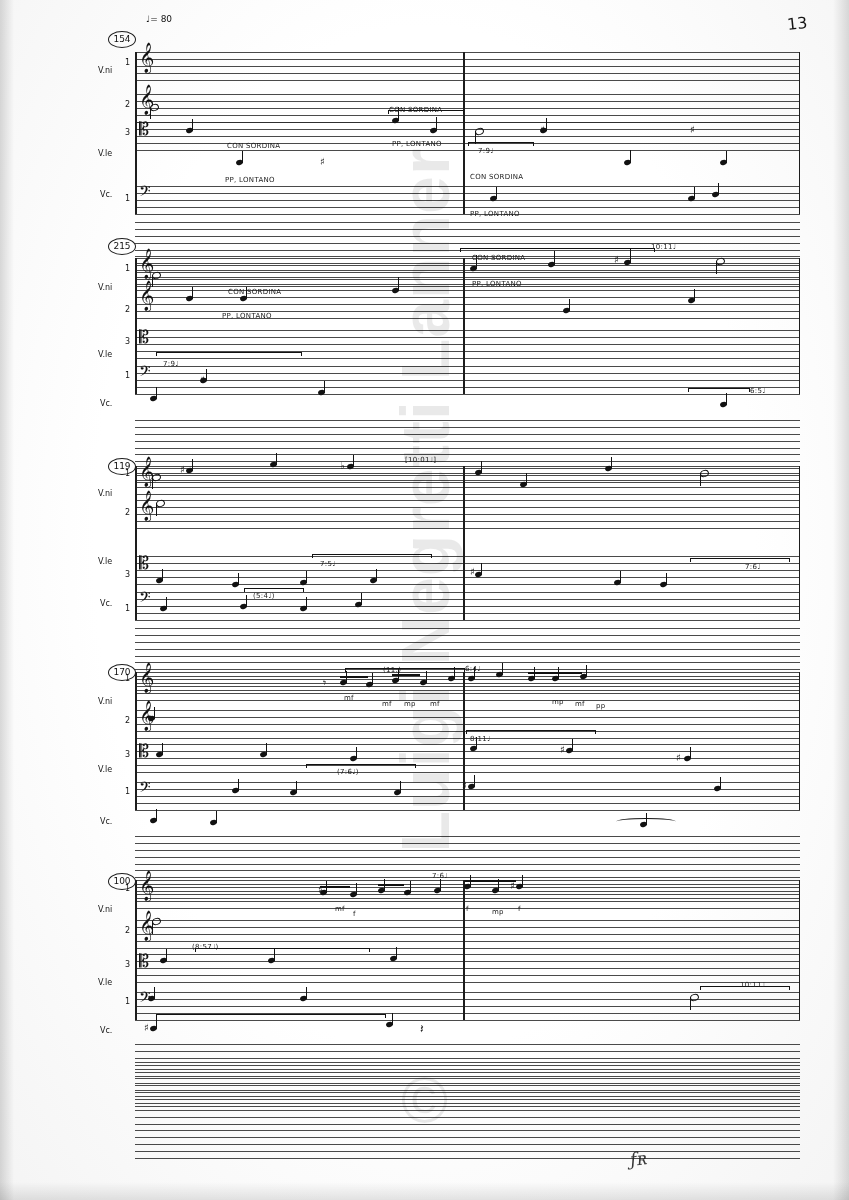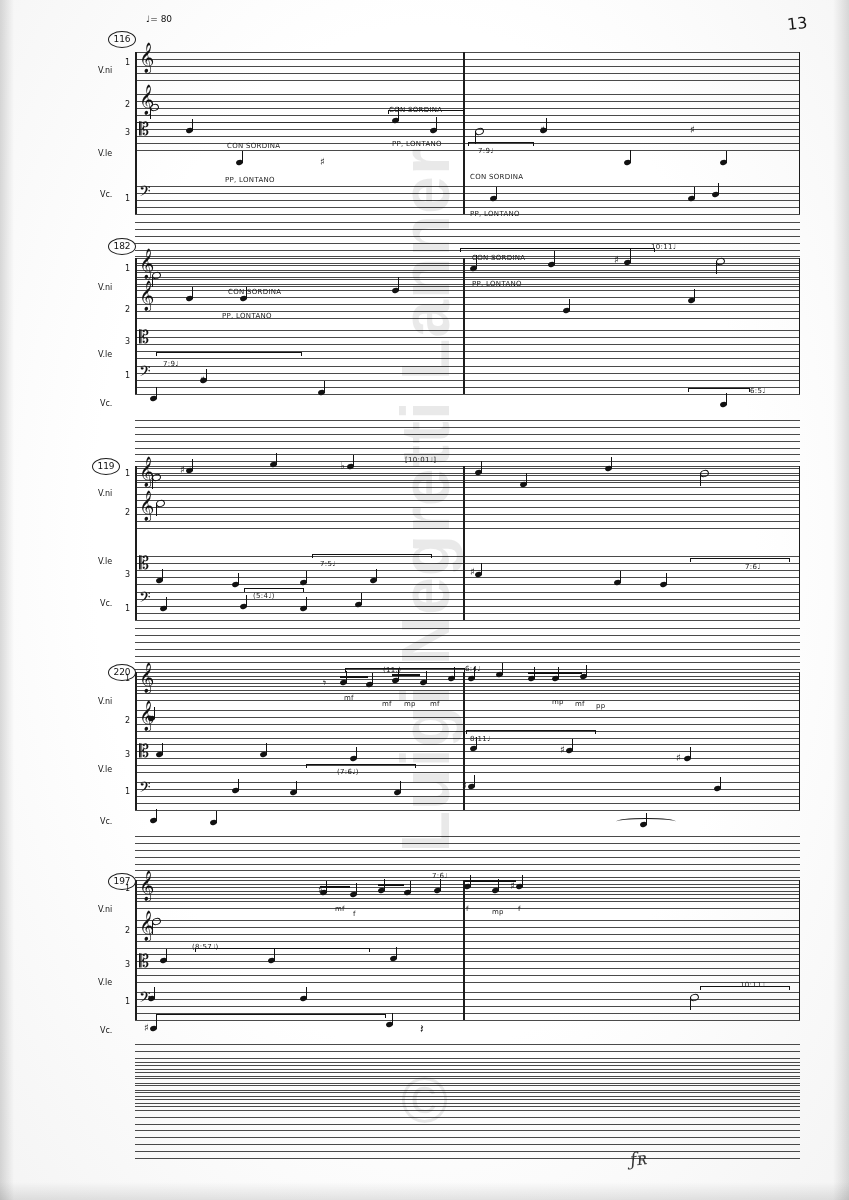--- a/index.html
+++ b/index.html
@@ -216,73 +216,73 @@
 
 <div id="page">
 
   <div id="paper-tone"></div>
 
   <div id="page-number">13</div>
 
   <div class="tempo" style="left:146px; top:14px;">♩= 80</div>
 
   <div class="system" id="sys1" style="left:0; top:0; width:849px; height:240px;">
-    <div class="rehearsal" style="left:108px; top:31px;">116</div>
+    <div class="rehearsal" style="left:108px; top:31px;">154</div>
 
     <div class="instr" style="left:98px; top:66px;">V.ni</div>
     <div class="instr" style="left:98px; top:149px;">V.le</div>
     <div class="instr" style="left:100px; top:190px;">Vc.</div>
 
     <div class="staffnum" style="left:125px; top:58px;">1</div>
     <div class="staffnum" style="left:125px; top:100px;">2</div>
     <div class="staffnum" style="left:125px; top:128px;">3</div>
     <div class="staffnum" style="left:125px; top:194px;">1</div>
   </div>
 
   <div class="system" id="sys2" style="left:0; top:0; width:849px; height:240px;">
-    <div class="rehearsal" style="left:108px; top:238px;">182</div>
+    <div class="rehearsal" style="left:108px; top:238px;">215</div>
 
     <div class="instr" style="left:98px; top:283px;">V.ni</div>
     <div class="instr" style="left:98px; top:350px;">V.le</div>
     <div class="instr" style="left:100px; top:399px;">Vc.</div>
 
     <div class="staffnum" style="left:125px; top:264px;">1</div>
     <div class="staffnum" style="left:125px; top:305px;">2</div>
     <div class="staffnum" style="left:125px; top:337px;">3</div>
     <div class="staffnum" style="left:125px; top:371px;">1</div>
   </div>
 
   <div class="system" id="sys3" style="left:0; top:0; width:849px; height:240px;">
-    <div class="rehearsal" style="left:92px; top:458px;">119</div>
+    <div class="rehearsal" style="left:108px; top:458px;">119</div>
 
     <div class="instr" style="left:98px; top:489px;">V.ni</div>
     <div class="instr" style="left:98px; top:557px;">V.le</div>
     <div class="instr" style="left:100px; top:599px;">Vc.</div>
 
     <div class="staffnum" style="left:125px; top:469px;">1</div>
     <div class="staffnum" style="left:125px; top:508px;">2</div>
     <div class="staffnum" style="left:125px; top:570px;">3</div>
     <div class="staffnum" style="left:125px; top:604px;">1</div>
   </div>
 
   <div class="system" id="sys4" style="left:0; top:0; width:849px; height:240px;">
-    <div class="rehearsal" style="left:108px; top:664px;">220</div>
+    <div class="rehearsal" style="left:108px; top:664px;">170</div>
 
     <div class="instr" style="left:98px; top:697px;">V.ni</div>
     <div class="instr" style="left:98px; top:765px;">V.le</div>
     <div class="instr" style="left:100px; top:817px;">Vc.</div>
 
     <div class="staffnum" style="left:125px; top:674px;">1</div>
     <div class="staffnum" style="left:125px; top:716px;">2</div>
     <div class="staffnum" style="left:125px; top:750px;">3</div>
     <div class="staffnum" style="left:125px; top:787px;">1</div>
   </div>
 
   <div class="system" id="sys5" style="left:0; top:0; width:849px; height:240px;">
-    <div class="rehearsal" style="left:108px; top:873px;">197</div>
+    <div class="rehearsal" style="left:108px; top:873px;">100</div>
 
     <div class="instr" style="left:98px; top:905px;">V.ni</div>
     <div class="instr" style="left:98px; top:978px;">V.le</div>
     <div class="instr" style="left:100px; top:1026px;">Vc.</div>
 
     <div class="staffnum" style="left:125px; top:884px;">1</div>
     <div class="staffnum" style="left:125px; top:926px;">2</div>
     <div class="staffnum" style="left:125px; top:960px;">3</div>
     <div class="staffnum" style="left:125px; top:997px;">1</div>
   </div>

